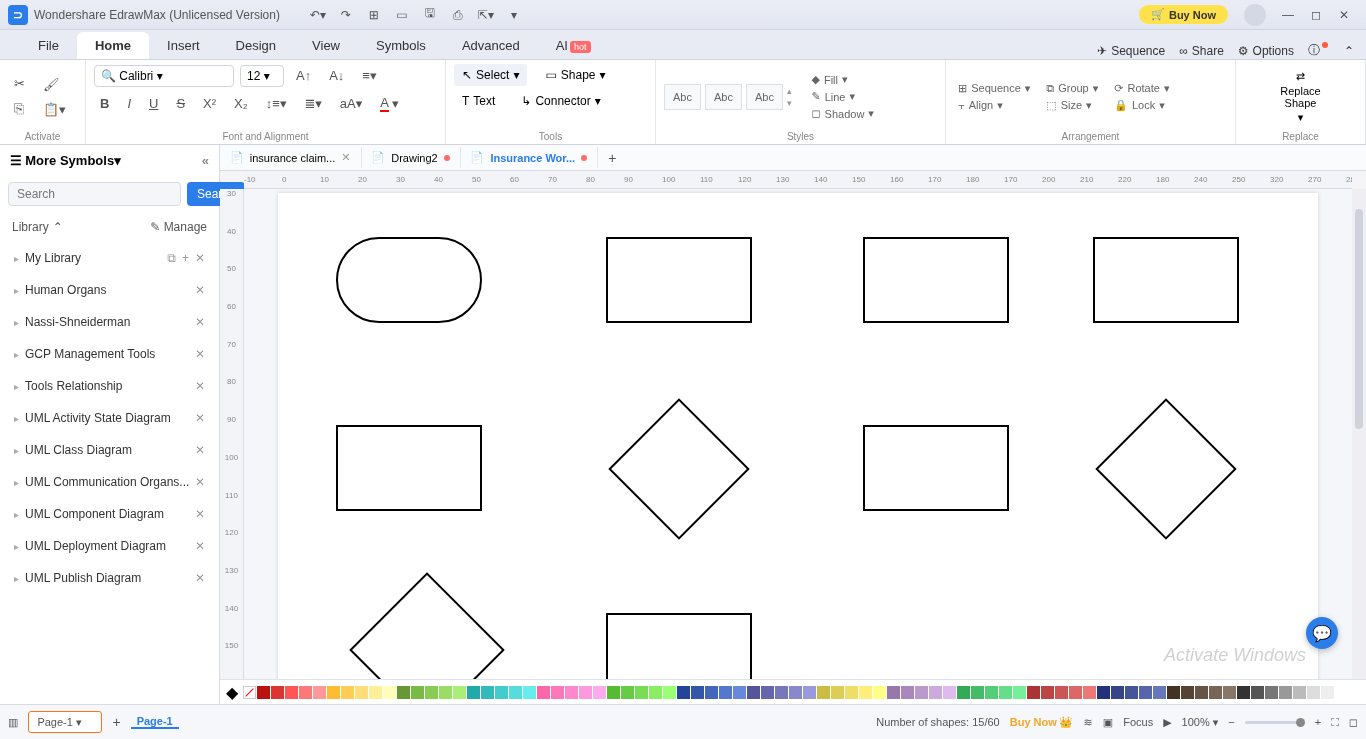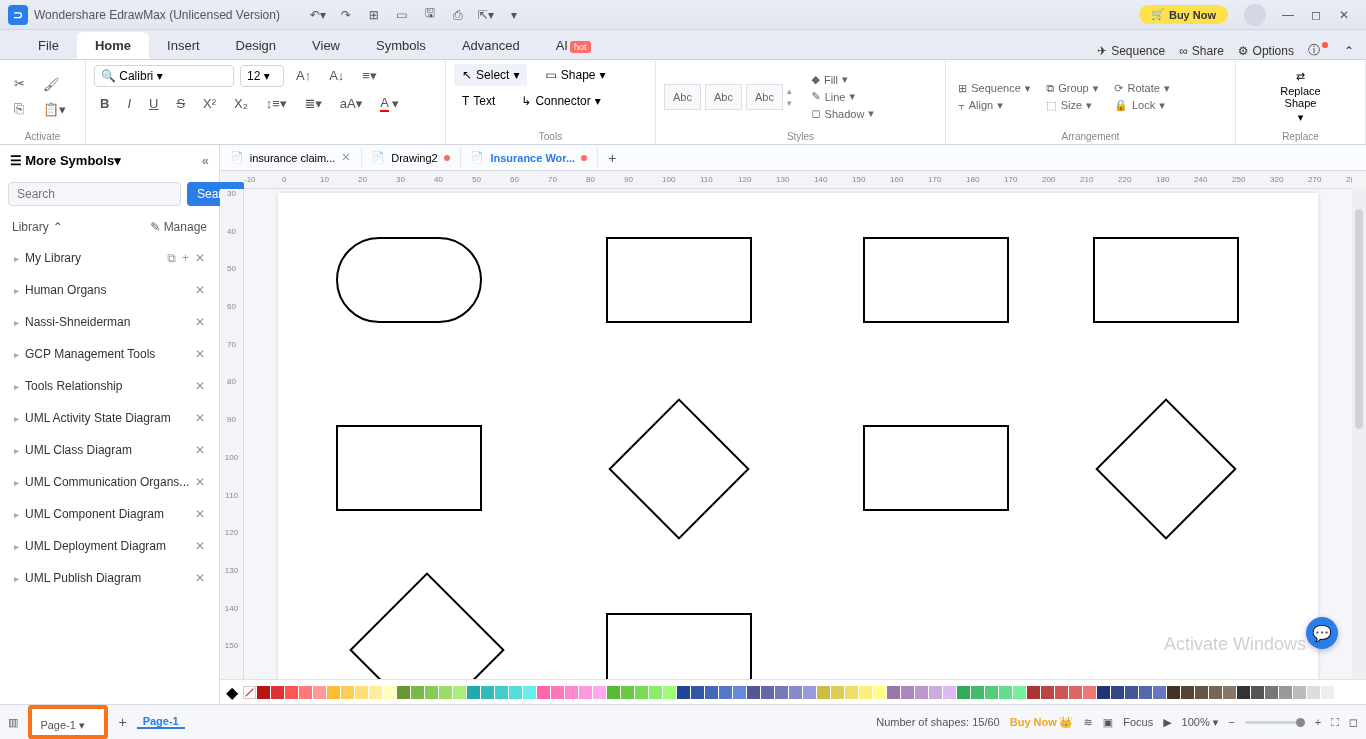--- a/index.html
+++ b/index.html
@@ -77,31 +77,31 @@
 .right-scroll .thumb { position: absolute; top: 20px; left: 3px; width: 8px; height: 220px; background: #cfd2db; border-radius: 4px; }
 
 
 .swatchbar { position: absolute; bottom: 35px; left: 220px; right: 0; height: 25px; background: #fff; display: flex; align-items: center; padding: 0 6px; gap: 1px; border-top: 1px solid #e0e2ea; }
 .swatch { width: 13px; height: 13px; cursor: pointer; }
 .swatch.none { background: #fff; border: 1px solid #ccc; position: relative; }
 .swatch.none::after { content: ''; position: absolute; left: 0; top: 5px; width: 100%; height: 1px; background: red; transform: rotate(-45deg); }
 
 
 .statusbar { position: absolute; bottom: 0; left: 0; right: 0; height: 35px; background: #f6f7fb; border-top: 1px solid #d8dbe3; display: flex; align-items: center; font-size: 11px; color: #555; padding: 0 8px; gap: 10px; }
-.statusbar .page-sel { border: 4px solid #f97316; padding: 10px 20px 3px 8px; border-radius: 3px; background: #fff; }
+.statusbar .page-sel { border: 1px solid #f97316; padding: 4px 20px 3px 8px; border-radius: 3px; background: #fff; }
 .statusbar .add-page { cursor: pointer; font-size: 14px; }
 .statusbar .page-tab { color: #2b7de9; font-weight: 600; padding: 0 6px; border-bottom: 2px solid #2b7de9; }
 .statusbar .spacer { flex: 1; }
 .statusbar .buynow2 { color: #f5a623; font-weight: 600; }
 .statusbar .sbtn { cursor: pointer; display: flex; align-items: center; gap: 3px; }
 .statusbar .zoom-slider { width: 60px; height: 3px; background: #d0d4e0; border-radius: 2px; position: relative; }
 .statusbar .zoom-slider::after { content: ''; position: absolute; right: 0; top: -3px; width: 9px; height: 9px; border-radius: 50%; background: #888; }
 
 
-.watermark { position: absolute; right: 60px; bottom: 84px; font-size: 18px; color: rgba(120,120,130,0.35); }
+.watermark { position: absolute; right: 60px; bottom: 73px; font-size: 18px; color: rgba(120,120,130,0.35); font-style: italic; }
 
 
 .chat-bubble { position: absolute; right: 28px; bottom: 90px; width: 32px; height: 32px; border-radius: 50%; background: #2b7de9; display: flex; align-items: center; justify-content: center; color: #fff; box-shadow: 0 2px 6px rgba(0,0,0,0.25); }
 </style>
 </head>
 <body>
 
 <div class="titlebar">
   <div class="logo">⊃</div>
   <span>Wondershare EdrawMax (Unlicensed Version)</span>
@@ -190,20 +190,21 @@
             <s>S</s>
           </div>
         <div class="ibtn">X²</div>
         <div class="ibtn">X₂</div>
         <div class="ibtn">↕≡▾</div>
         <div class="ibtn">≣▾</div>
         <div class="ibtn">aA▾</div>
         <div class="ibtn"><span style="border-bottom:2px solid red">A</span>▾</div>
       </div>
     </div>
+    <div class="group-label">Font and Alignment</div>
   </div>
 
   <div class="group" style="width:210px">
     <div class="group-body" style="flex-direction:column; align-items:flex-start; gap:4px">
       <div style="display:flex; gap:10px">
         <div class="tool-btn sel"><span>↖</span><span>Select</span>▾</div>
         <div class="tool-btn"><span>▭</span><span>Shape</span>▾</div>
       </div>
       <div style="display:flex; gap:10px">
         <div class="tool-btn">

